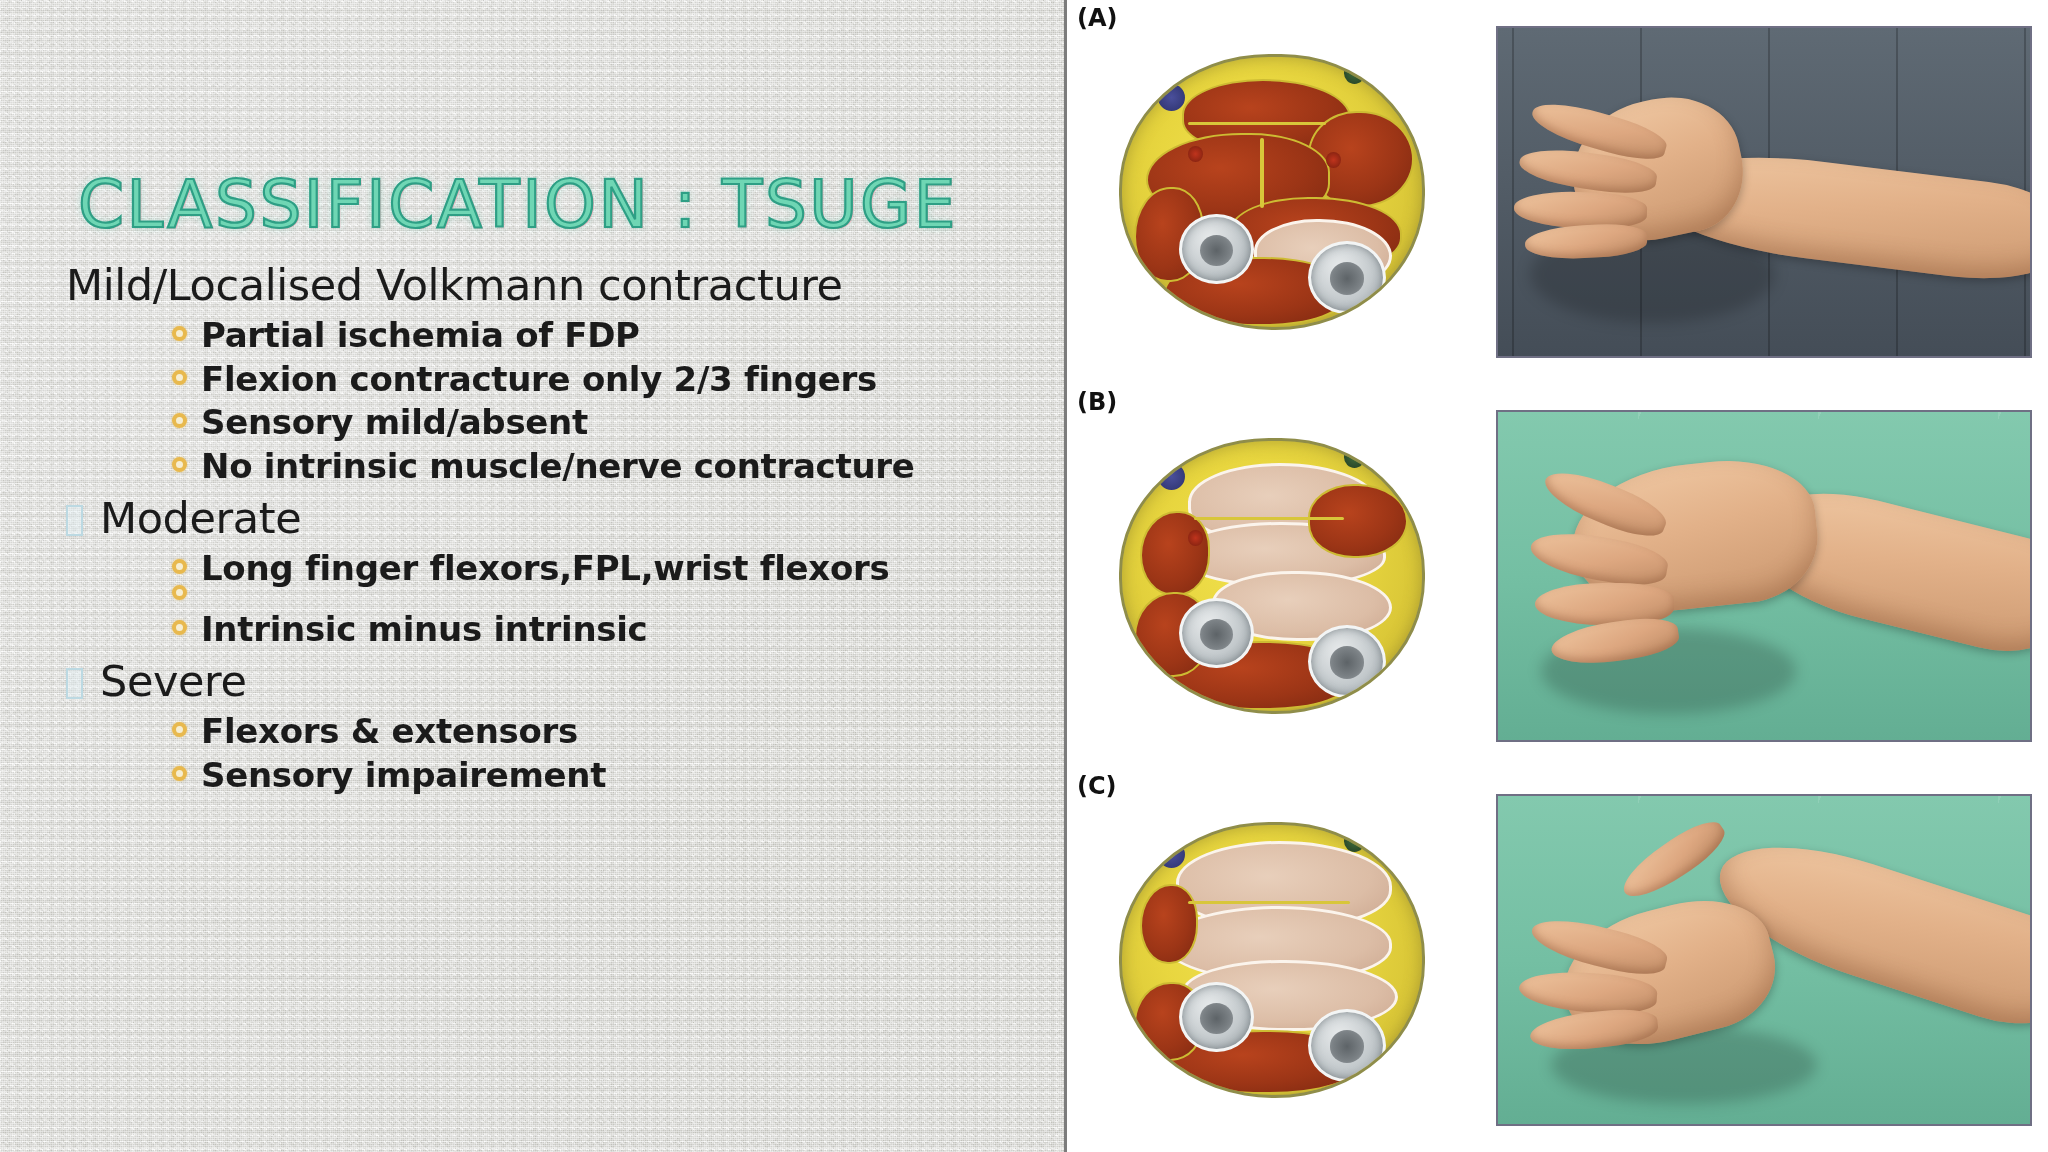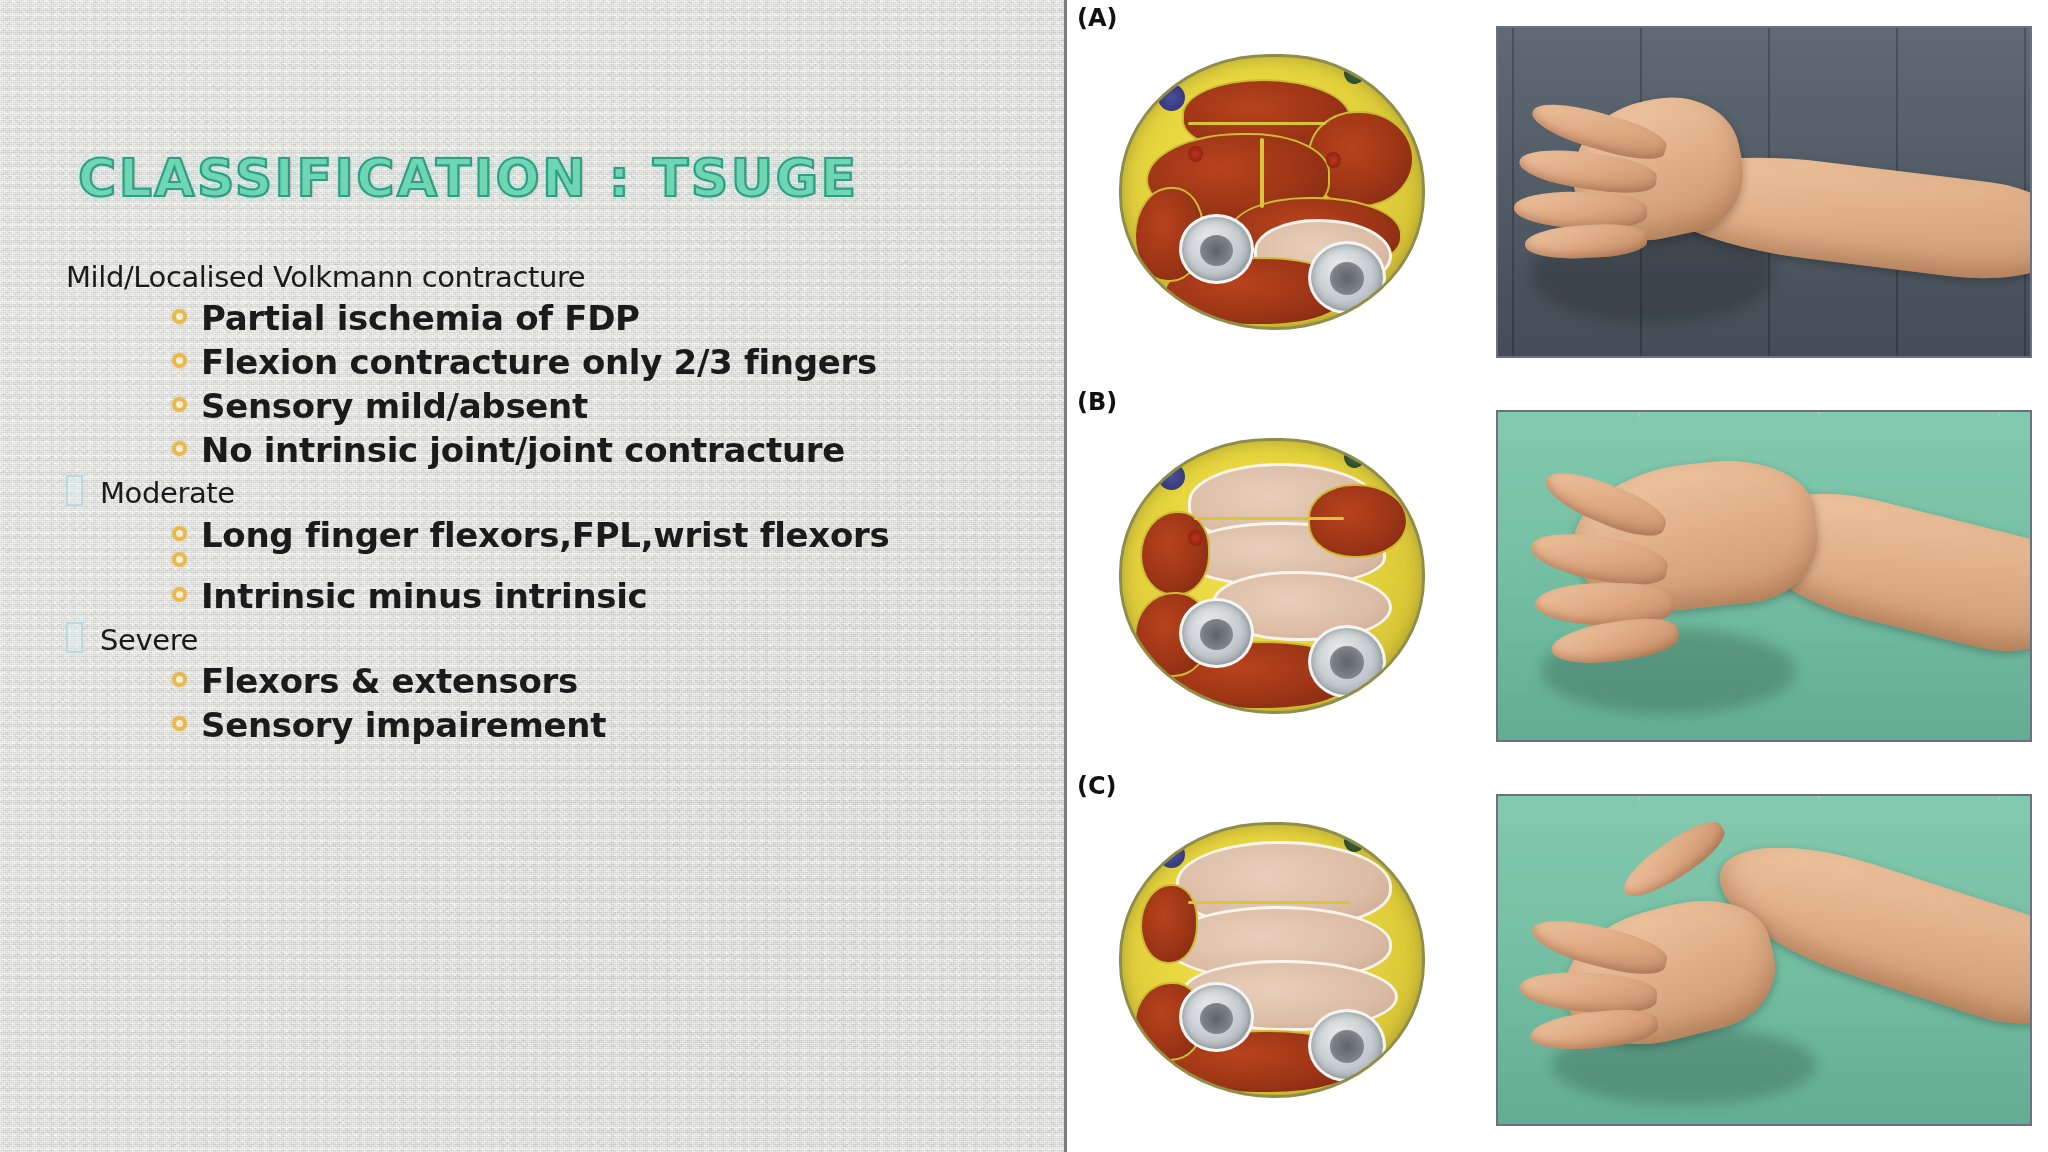--- a/index.html
+++ b/index.html
@@ -50,24 +50,24 @@
 
   #left-content {
     position: relative;
     z-index: 2;
   }
 
   
   #slide-title {
     position: absolute;
     left: 78px;
-    top: 152px;
+    top: 172px;
     font-family: "DejaVu Sans", sans-serif;
-    font-size: 52px;
-    font-weight: bold;
+    font-size: 66px;
+    font-weight: normal;
     letter-spacing: 2.5px;
     line-height: 1;
     white-space: nowrap;
     color: #6fd6b4;
     -webkit-text-stroke: 2.2px #2e9f85;
     text-shadow:
       1.6px 1.4px 0 rgba(242,166,180,.75),
       -1px -1px 0 rgba(255,255,255,.85),
       0 0 9px rgba(120,220,195,.45);
   }
@@ -97,21 +97,21 @@
   .box-glyph {
     display: inline-block;
     width: 13px;
     height: 27px;
     border: 2px solid #bcd9e2;
     background: rgba(226,240,245,.45);
     vertical-align: middle;
   }
   .lvl1 .lvl1-text {
     font-family: "DejaVu Sans", sans-serif;
-    font-size: 29px;
+    font-size: 43px;
     font-weight: 400;
     color: #1b1b1b;
     line-height: 1.18;
     letter-spacing: -0.4px;
     white-space: nowrap;
   }
   .lvl1.no-marker .lvl1-text { margin-left: 0; }
 
   .lvl2-group { margin: 4px 0 6px 0; font-weight: bold; }
   .lvl2 {
@@ -303,21 +303,21 @@
             <div class="lvl2">
               <span class="bullet-o"></span>
               <span class="lvl2-text">Flexion contracture only 2/3 fingers</span>
             </div>
             <div class="lvl2">
               <span class="bullet-o"></span>
               <span class="lvl2-text">Sensory mild/absent</span>
             </div>
             <div class="lvl2">
               <span class="bullet-o"></span>
-              <span class="lvl2-text">No intrinsic joint/joint contracture</span>
+              <span class="lvl2-text">No intrinsic muscle/nerve contracture</span>
             </div>
           </div>
         </div>
 
         <div class="section">
           <div class="lvl1">
             <span class="lvl1-marker"><span class="box-glyph"></span></span>
             <span class="lvl1-text">Moderate</span>
           </div>
           <div class="lvl2-group">

